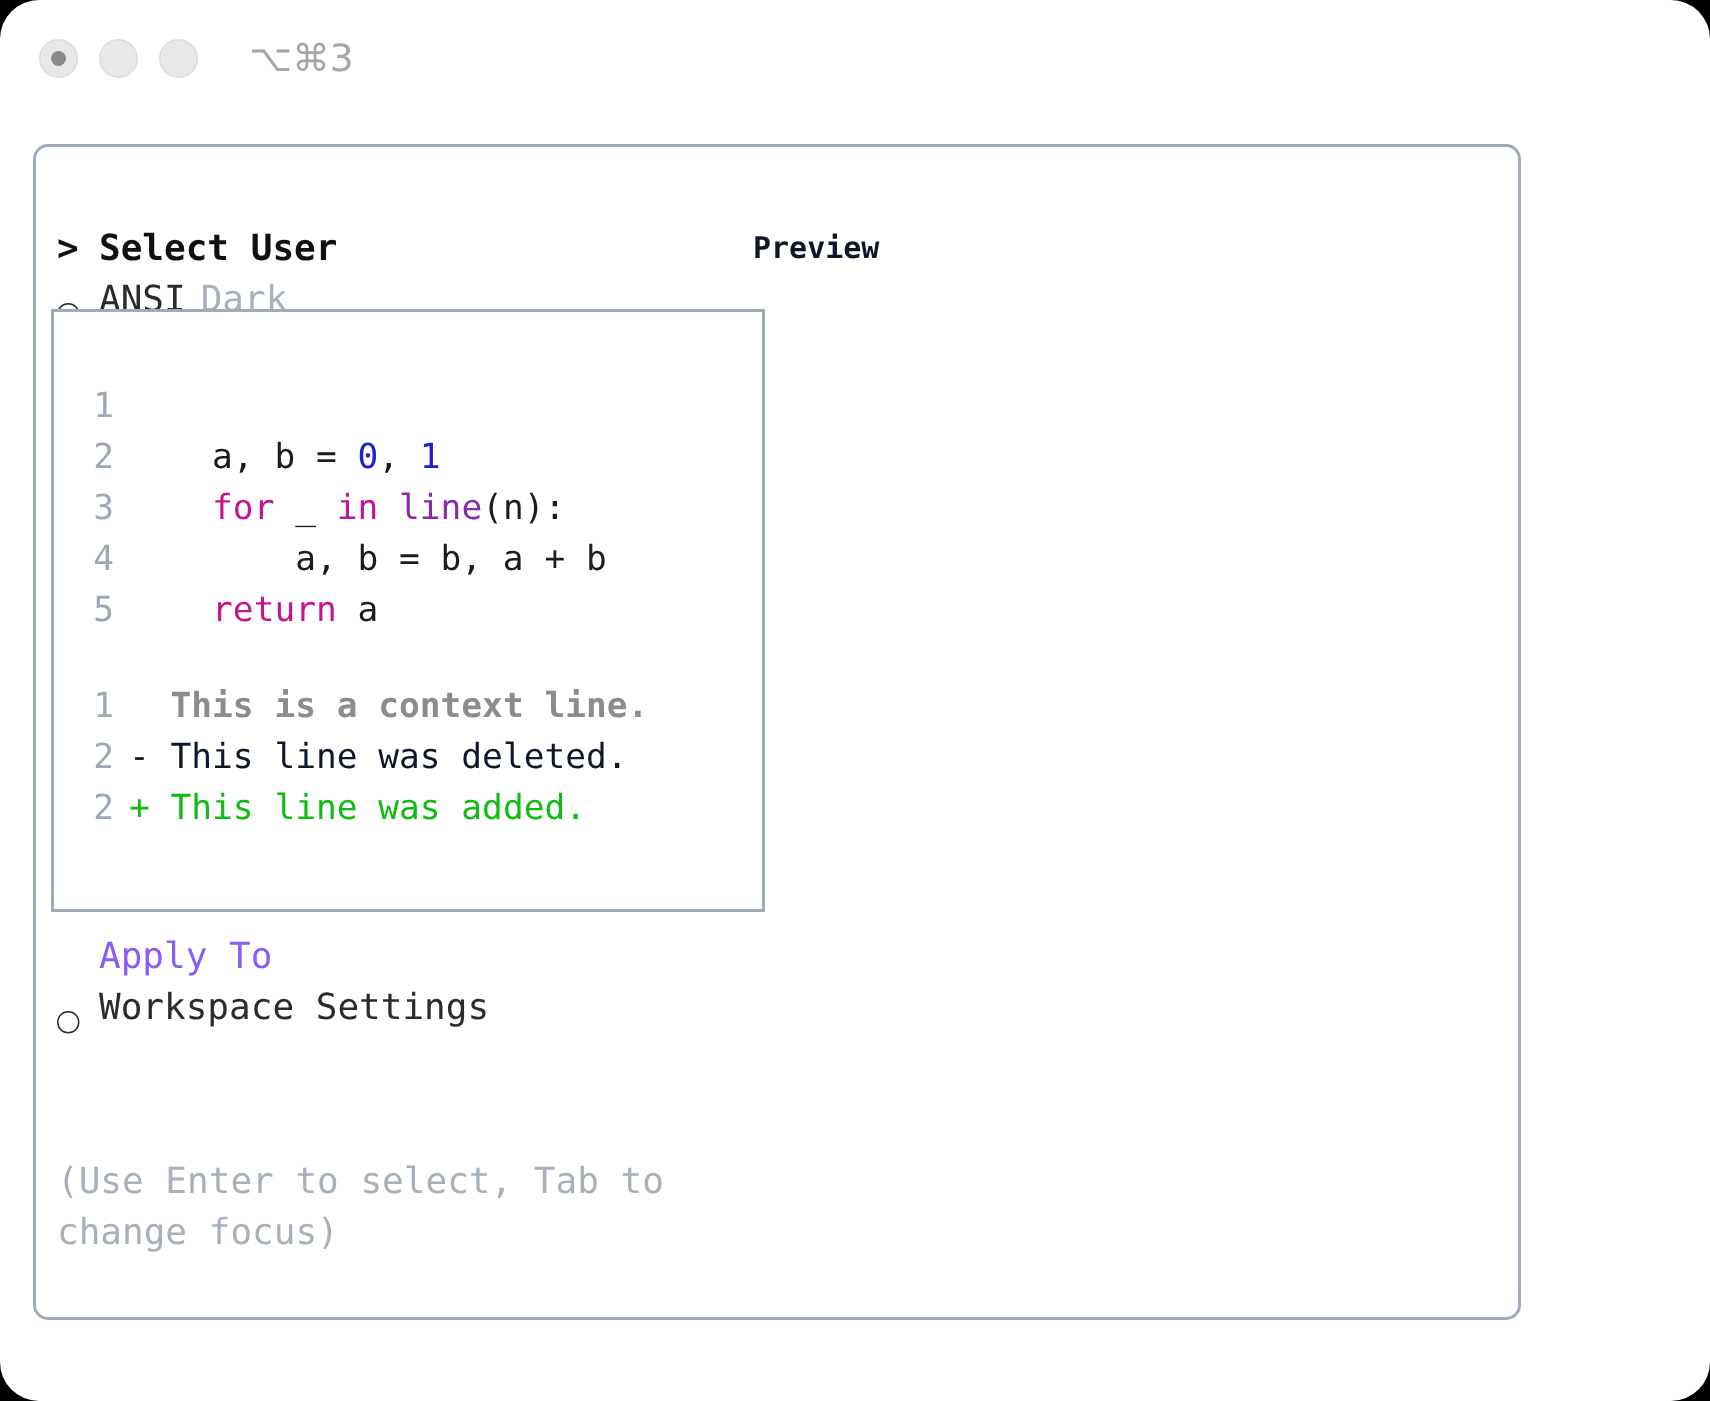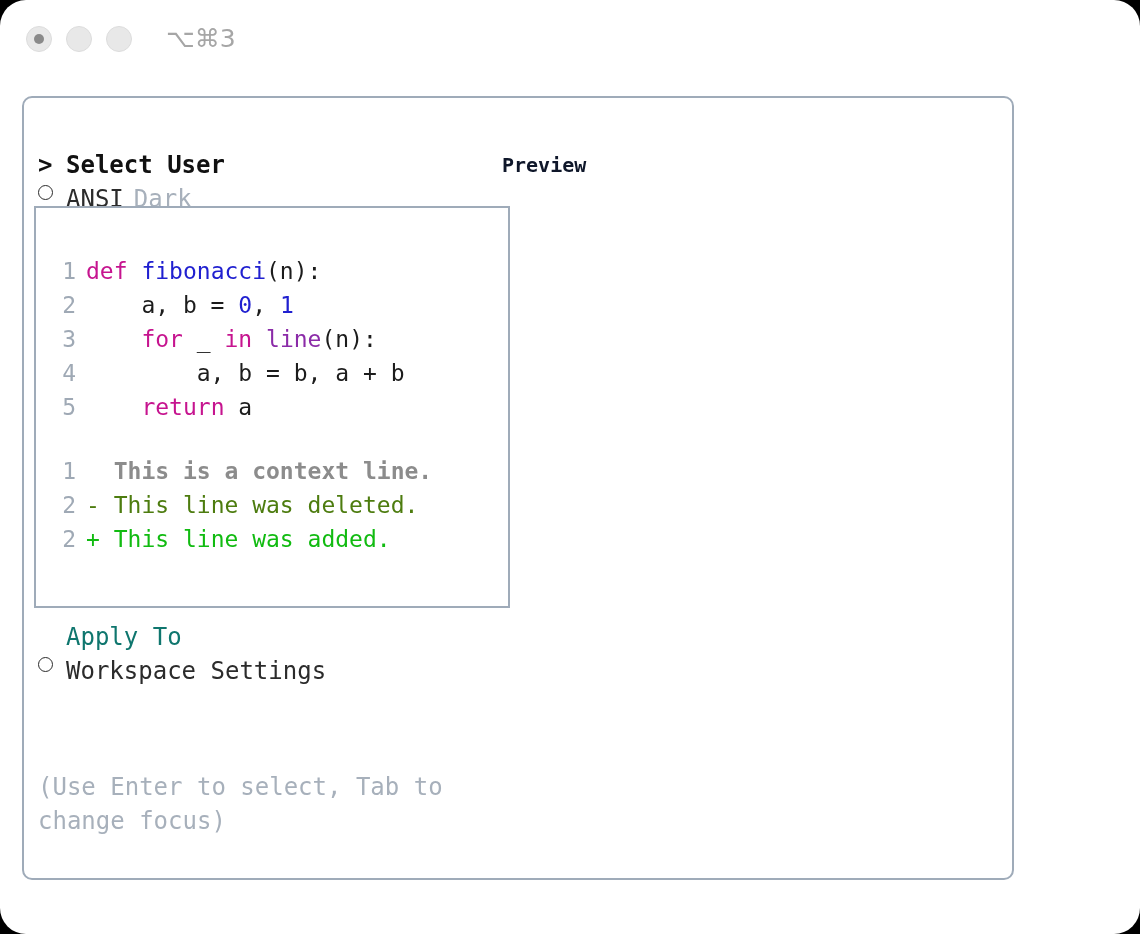--- a/index.html
+++ b/index.html
@@ -82,21 +82,21 @@
   #left-col {
     position: absolute;
     left: 14px;
     top: 50px;
     width: 450px;
   }
 
   .row {
     height: 34px;
     display: flex;
-    align-items: center;
+    align-items: flex-end;
     white-space: nowrap;
     font-size: 24px;
     line-height: 34px;
   }
 
   .heading {
     font-weight: bold;
     color: #111111;
     font-size: 24px;
     line-height: 34px;
@@ -139,21 +139,21 @@
   .theme-name.sel { color: #16a34a; }
   .theme-kind {
     color: #a7b0bb;
     margin-left: 10px;
   }
 
   .section-label {
     height: 34px;
     font-size: 24px;
     line-height: 34px;
-    color: #0f766e;
+    color: #8b5cf6;
     padding-left: 28px;
     white-space: nowrap;
   }
 
   .apply-name { color: #2b2b2b; }
   .apply-name.sel { color: #16a34a; }
 
   #hint {
     position: absolute;
     left: 14px;
@@ -214,21 +214,21 @@
 
   .tok-kw  { color: #c6148f; }
   .tok-fn  { color: #2020d0; }
   .tok-num { color: #2020d0; }
   .tok-bi  { color: #8b2ba8; }
   .tok-pl  { color: #1c1c1c; }
 
   .gap { height: 30px; }
 
   .diff-ctx { color: #8c8c8c; font-weight: bold; }
-  .diff-del { color: #4d7c0f; }
+  .diff-del { color: #0f172a; }
   .diff-add { color: #11bb11; }
 </style>
 </head>
 <body>
 
 <div id="window">
 
   <div id="titlebar">
     <div class="tl-dot" id="tl-dot-1">
       <div class="inner"></div>
@@ -349,21 +349,21 @@
     </div>
 
     <div id="hint">(Use Enter to select, Tab to change focus)</div>
 
     <div id="right-col">
       <div id="preview-title">Preview</div>
     </div>
 
     <div id="preview-box">
       <div id="code-area">
-          <div class="code-line"><span class="ln">1</span><span class="code-text"><span class="tok-kw">def </span><span class="tok-fn">fibonacci</span><span class="tok-pl">(n):</span></span></div>
+          <div class="code-line"><span class="ln">1</span></div>
           <div class="code-line"><span class="ln">2</span><span class="code-text"><span class="tok-pl">    a, b = </span><span class="tok-num">0</span><span class="tok-pl">, </span><span class="tok-num">1</span></span></div>
           <div class="code-line"><span class="ln">3</span><span class="code-text"><span class="tok-pl">    </span><span class="tok-kw">for</span><span class="tok-pl"> _ </span><span class="tok-kw">in</span><span class="tok-pl"> </span><span class="tok-bi">line</span><span class="tok-pl">(n):</span></span></div>
           <div class="code-line"><span class="ln">4</span><span class="code-text"><span class="tok-pl">        a, b = b, a + b</span></span></div>
           <div class="code-line"><span class="ln">5</span><span class="code-text"><span class="tok-pl">    </span><span class="tok-kw">return</span><span class="tok-pl"> a</span></span></div>
           <div class="gap"></div>
           <div class="code-line"><span class="ln">1</span><span class="code-text diff-ctx"><span> </span><span> This is a context line.</span></span></div>
           <div class="code-line"><span class="ln">2</span><span class="code-text diff-del"><span>-</span><span> This line was deleted.</span></span></div>
           <div class="code-line"><span class="ln">2</span><span class="code-text diff-add"><span>+</span><span> This line was added.</span></span></div>
         </div>
     </div>

